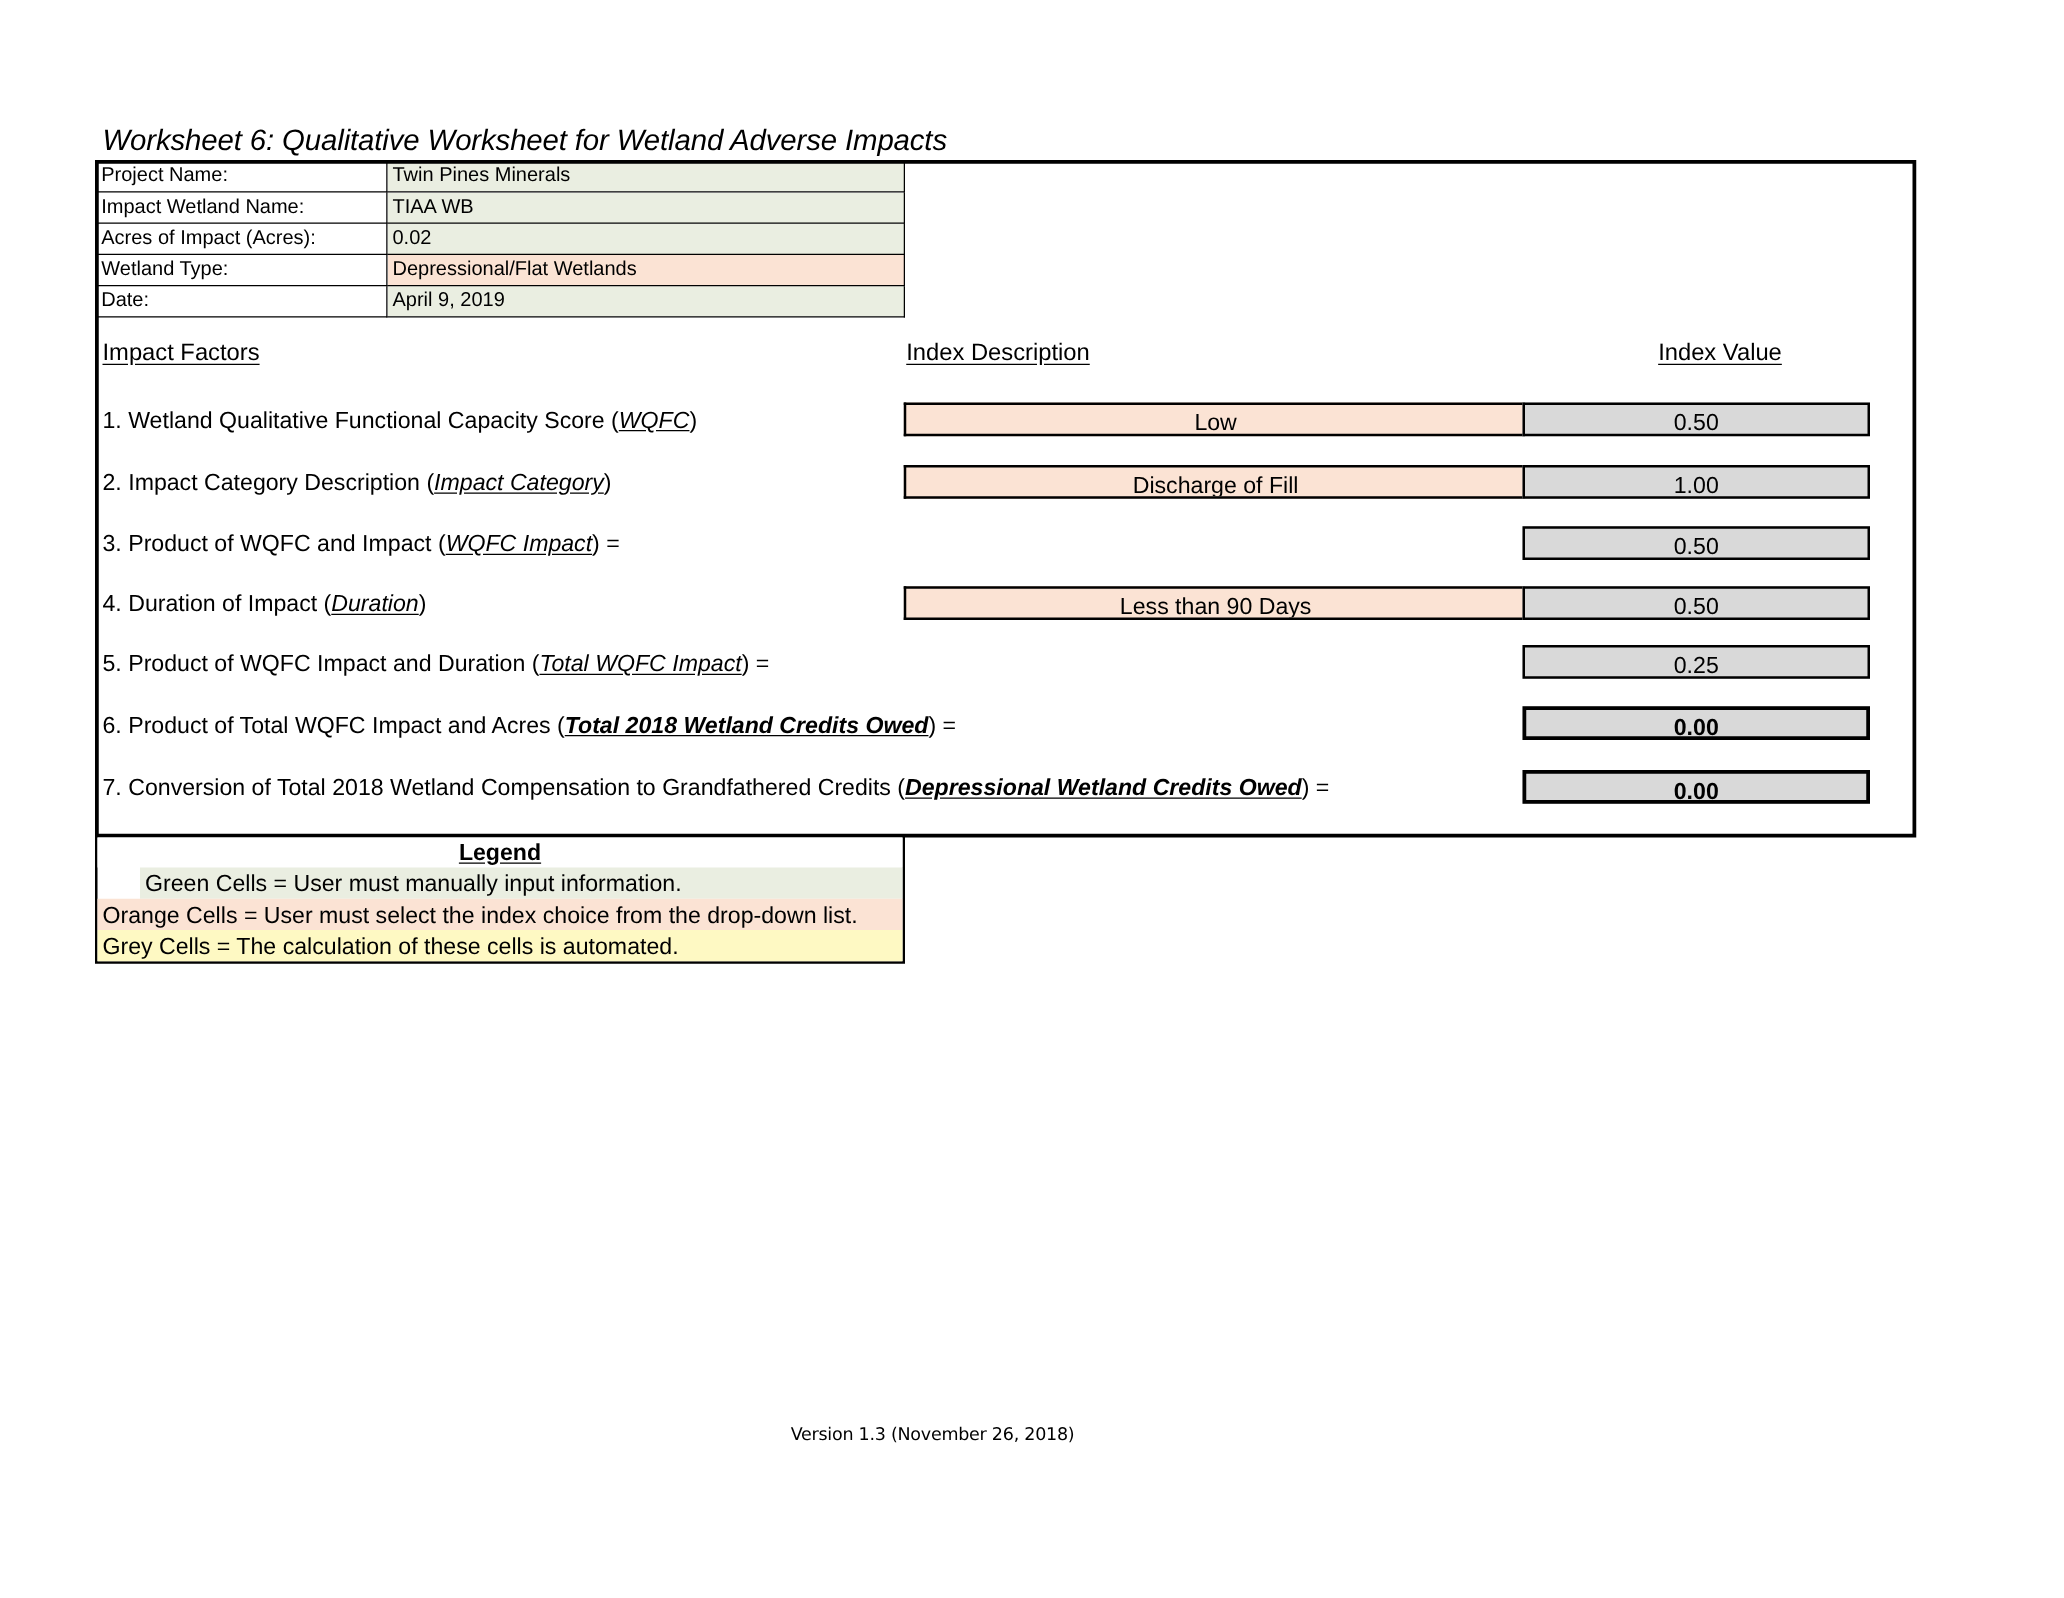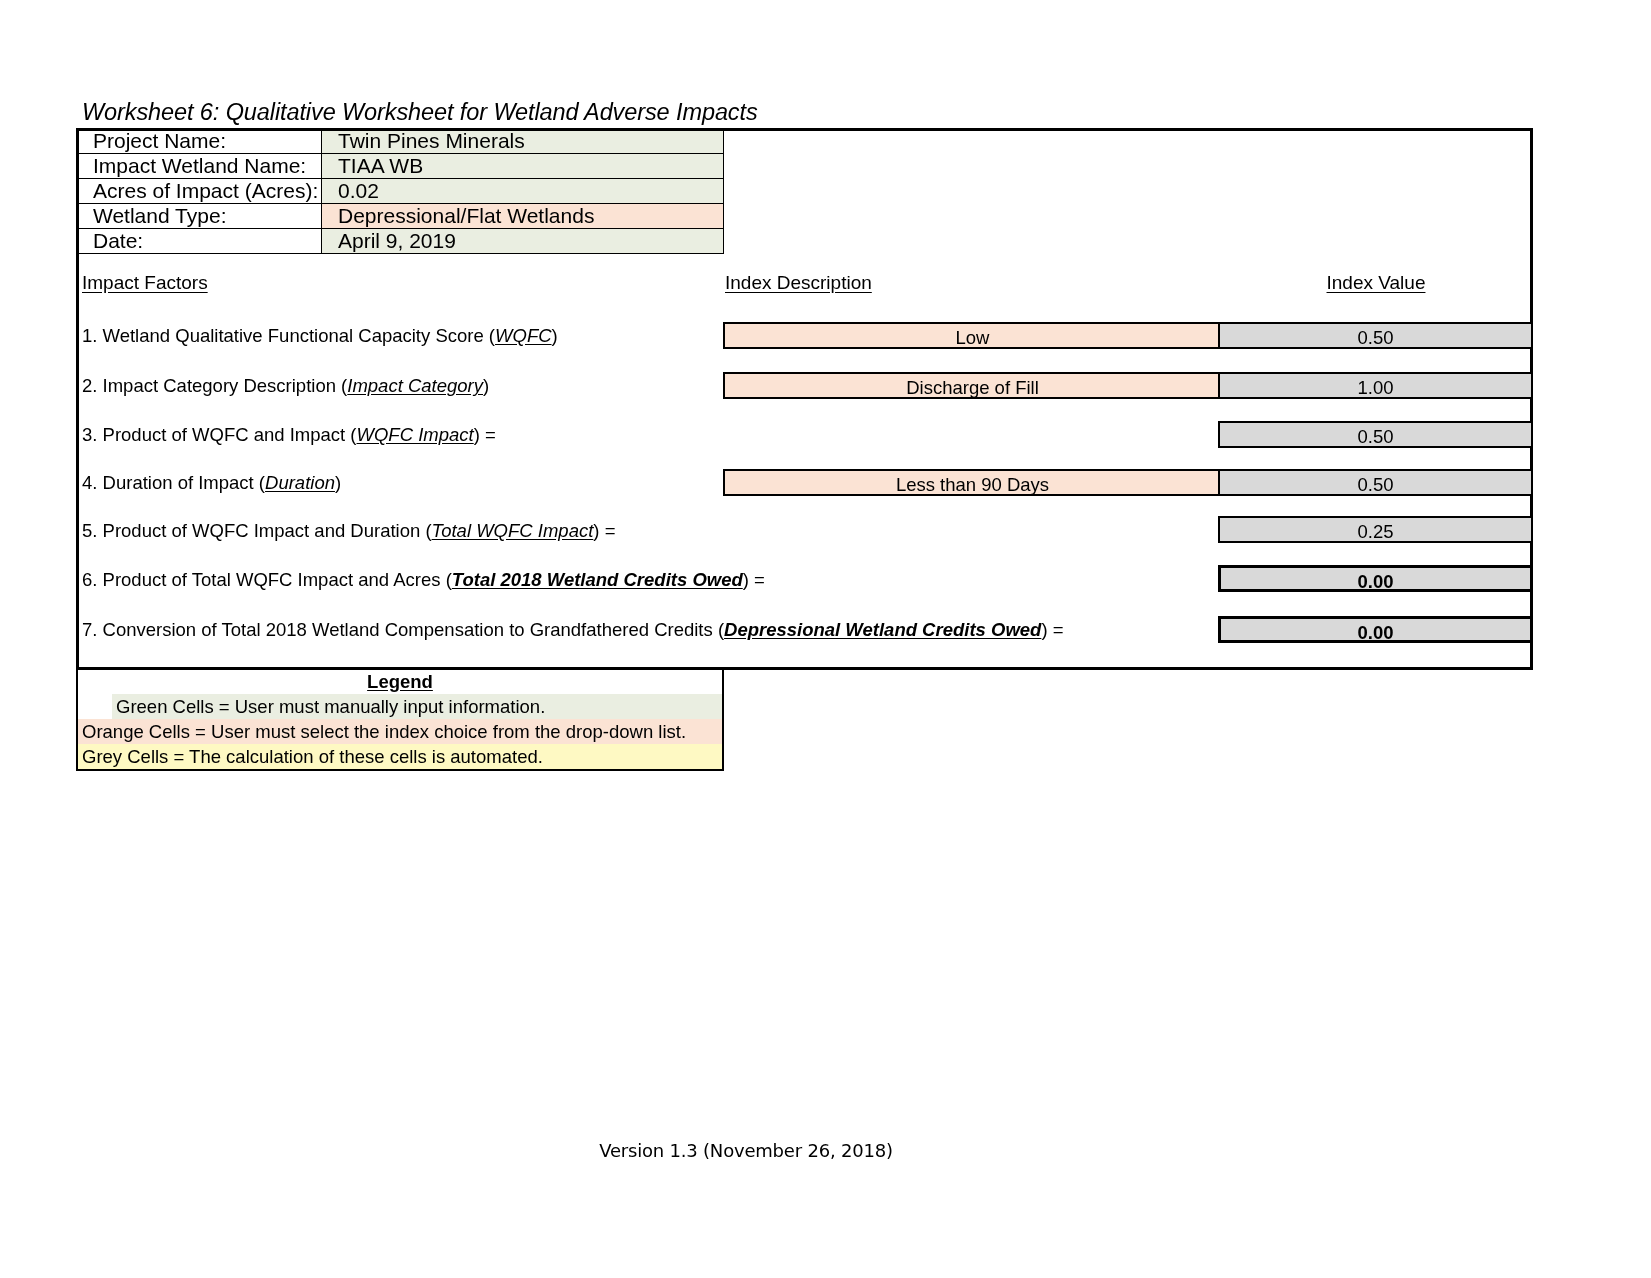--- a/index.html
+++ b/index.html
@@ -32,22 +32,22 @@
     position: absolute;
     left: 76px;
     top: 128px;
     width: 648px;
     border-collapse: collapse;
     table-layout: fixed;
   }
   #project-info td {
     height: 24px;
     border: 1.6px solid #000;
-    font-size: 21px;
-    padding: 0 0 0 16px;
+    font-size: 16px;
+    padding: 0 0 0 4px;
     line-height: 24px;
     vertical-align: middle;
     white-space: nowrap;
     overflow: hidden;
   }
   #project-info td.lbl { width: 228px; background: #ffffff; }
   #project-info td.val-green { background: #eaeee1; }
   #project-info td.val-orange { background: #fbe3d4; }
 
   
@@ -108,21 +108,21 @@
     border-right: none;
     font-size: 18.5px;
     text-align: center;
     overflow: hidden;
     white-space: nowrap;
   }
 
   .value-cell {
     position: absolute;
     left: 1218px;
-    width: 315px;
+    width: 278px;
     height: 27px;
     line-height: 27px;
     box-sizing: border-box;
     background: #d9d9d9;
     border: 2px solid #000;
     font-size: 18.5px;
     text-align: center;
     overflow: hidden;
     white-space: nowrap;
   }
@@ -163,21 +163,21 @@
   .legend-row.orange { background: #fbe3d4; }
   .legend-row.grey   { background: #fef9c3; }
 
   
   #footer-version {
     position: absolute;
     left: 0;
     top: 1140px;
     width: 1492px;
     text-align: center;
-    font-size: 18px;
+    font-size: 14px;
     font-family: "DejaVu Sans", sans-serif;
     letter-spacing: -0.2px;
   }
 </style>
 </head>
 <body>
 
 <div id="worksheet-title">Worksheet 6:  Qualitative Worksheet for Wetland Adverse Impacts</div>
 
 <table id="project-info">

